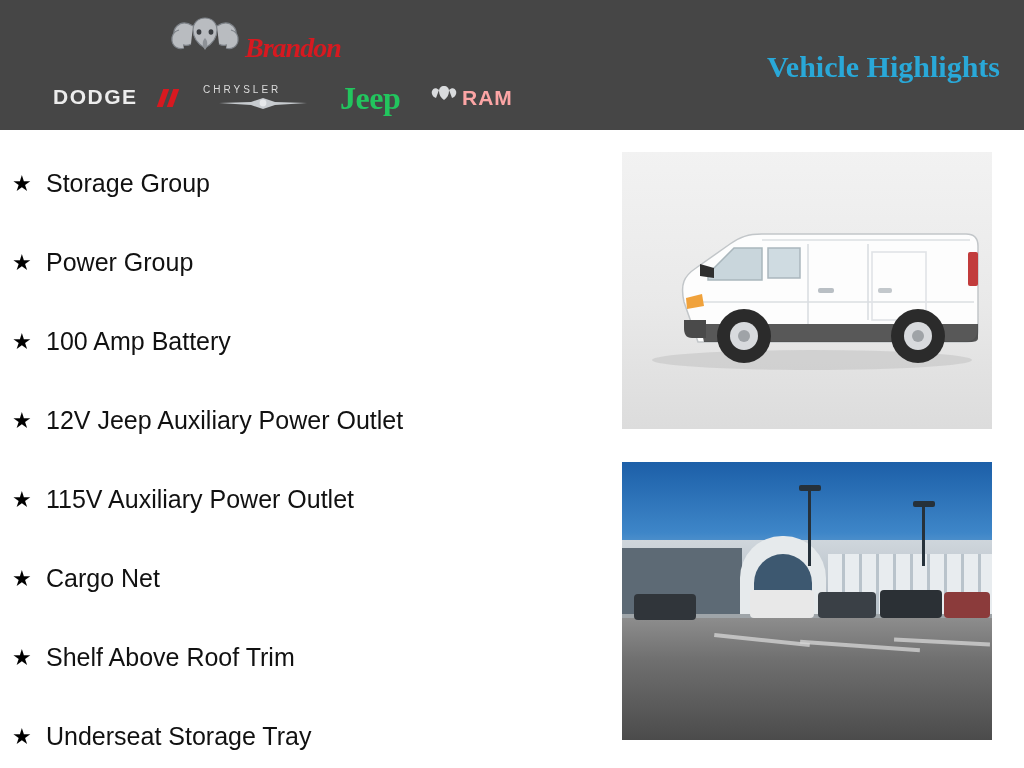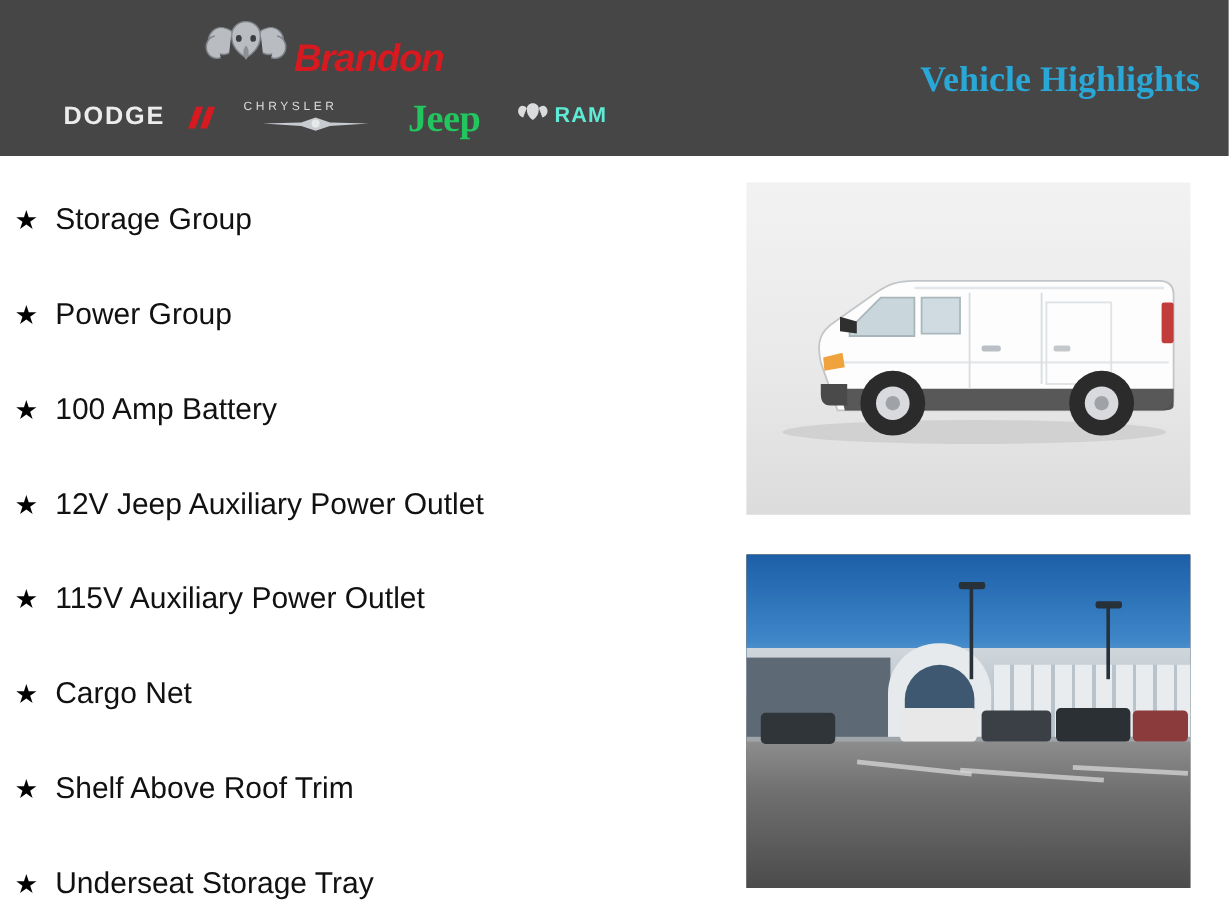--- a/index.html
+++ b/index.html
@@ -41,24 +41,24 @@
     left: 120px;
     top: 2px;
     width: 80px;
     height: 62px;
   }
   .ram-head svg { display:block; }
   .brandon-word {
     position: absolute;
     left: 200px;
     top: 18px;
-    font-family: Liberation Sans, sans-serif;
+    font-family: Liberation Serif, serif;
     font-weight: bold;
     font-style: italic;
-    font-size: 32px;
+    font-size: 28px;
     color: #d71920;
     letter-spacing: -1px;
     line-height: 44px;
     white-space: nowrap;
   }
   .logo-row {
     position: absolute;
     left: 0;
     top: 72px;
     width: 490px;
@@ -139,22 +139,22 @@
     top: 0;
     width: 28px;
     height: 26px;
   }
   .ram-word {
     position: absolute;
     left: 32px;
     top: 3px;
     font-family: "Liberation Sans", sans-serif;
     font-weight: bold;
-    font-size: 18px;
-    color: #5eead4;
+    font-size: 21px;
+    color: #fca5a5;
     letter-spacing: 1px;
     white-space: nowrap;
   }
 
   .header-title {
     position: absolute;
     right: 24px;
     top: 50px;
     font-size: 30px;
     font-weight: bold;

